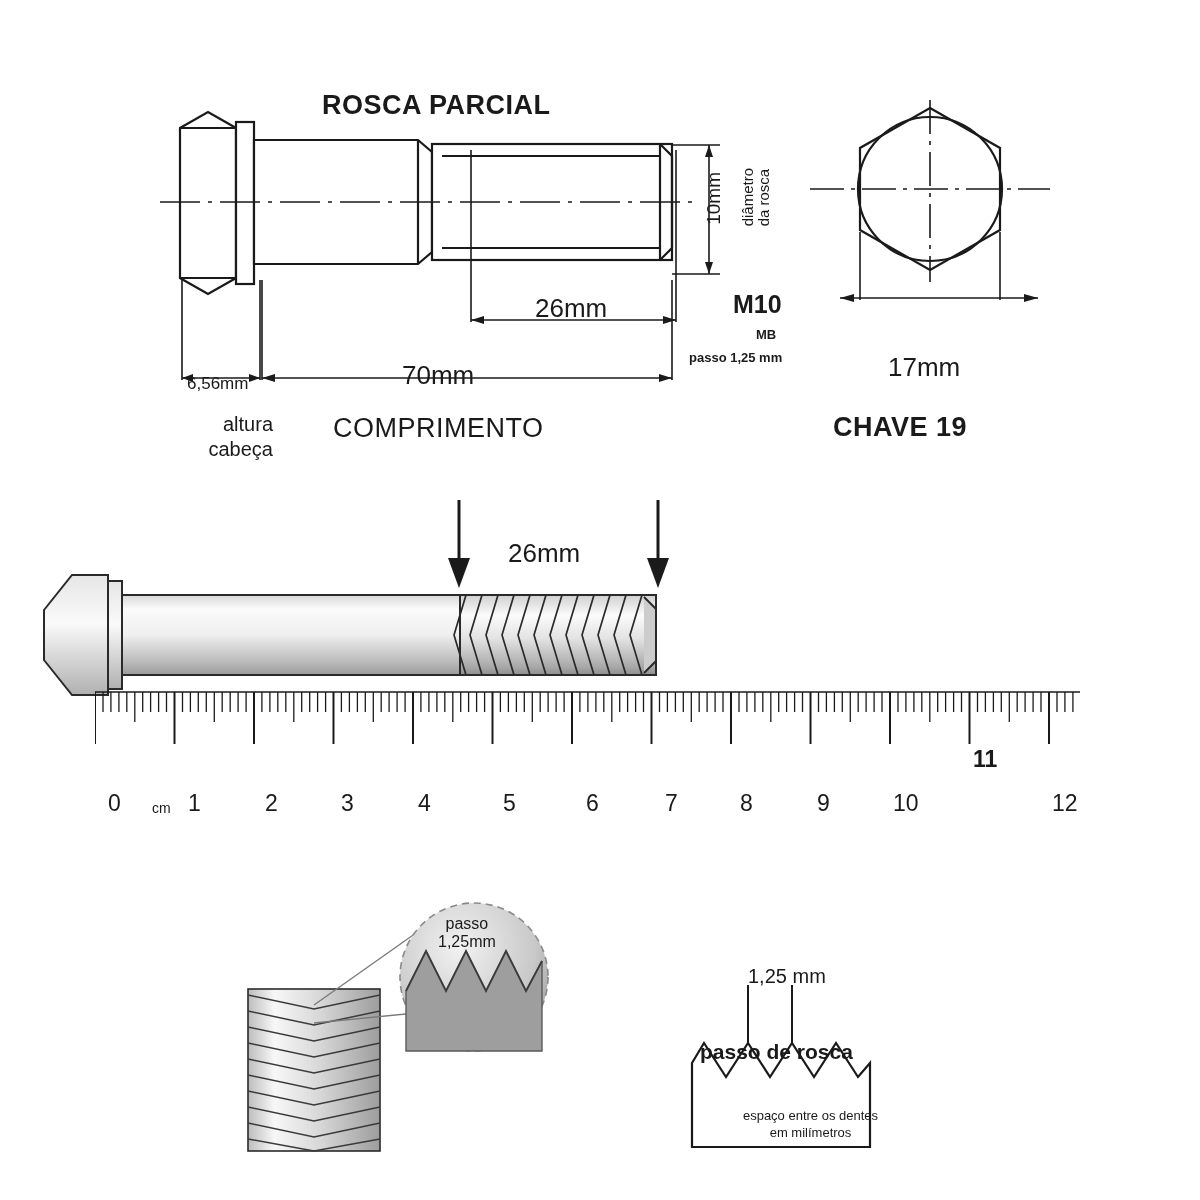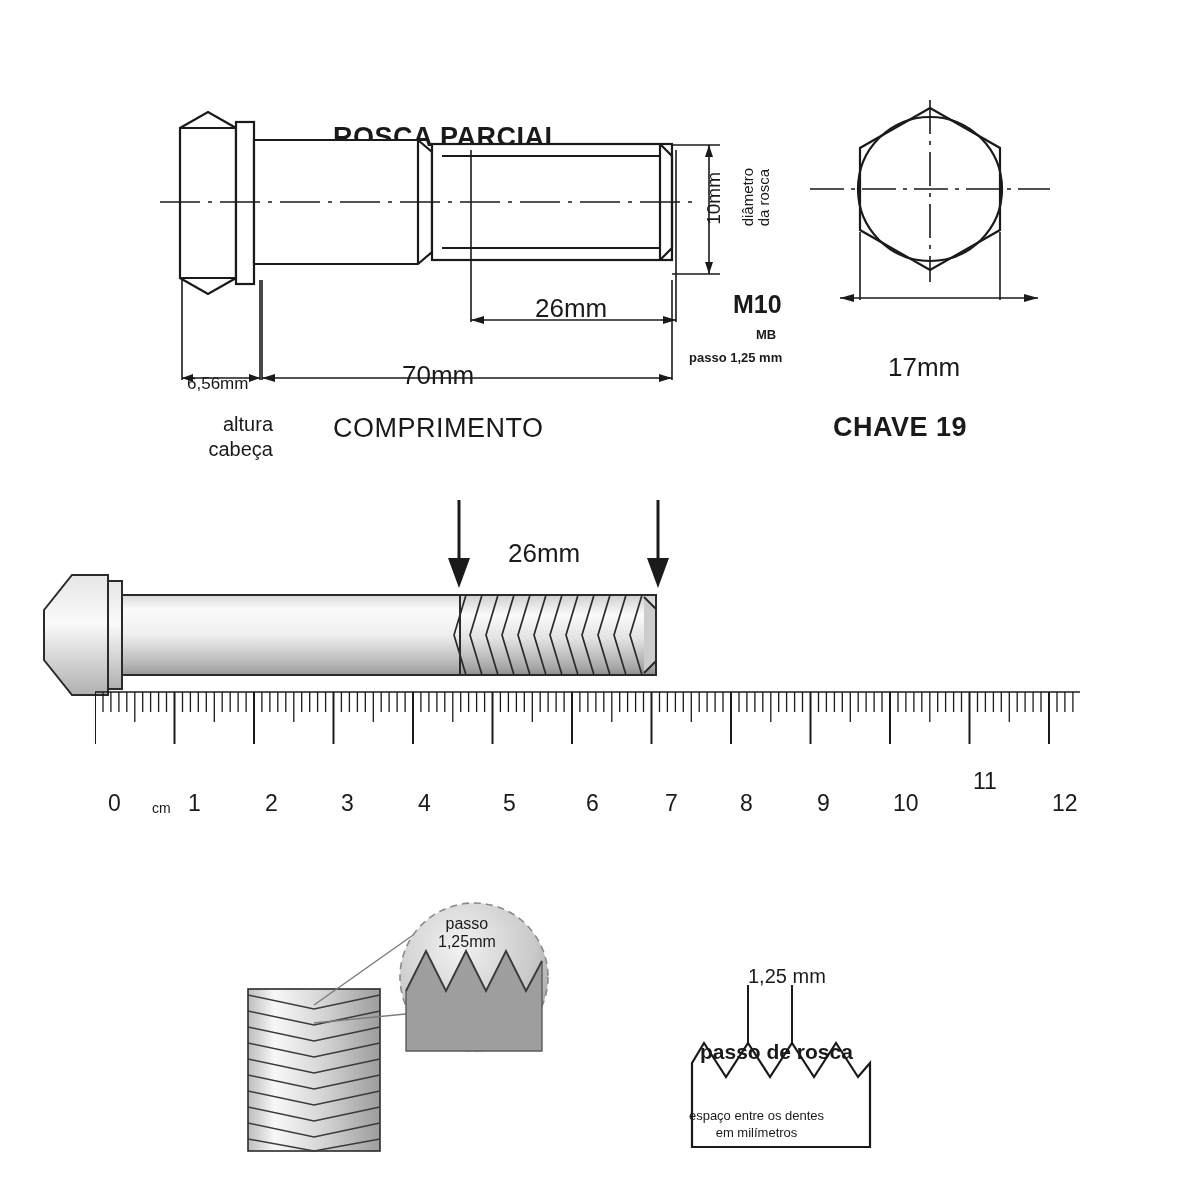--- a/index.html
+++ b/index.html
@@ -29,21 +29,21 @@
   .t-ruler      { font-size:23px; }
   .t-cm         { font-size:14px; }
   .t-passo      { font-size:16px; line-height:1.15; text-align:center; }
   .t-pr-title   { font-size:21px; font-weight:bold; }
   .t-pr-sub     { font-size:13px; text-align:center; line-height:1.3; }
   .t-125        { font-size:20px; }
 </style>
 </head>
 <body>
 
-<div class="lbl t-title" style="left:333px; top:90px;margin-top:32px;">ROSCA PARCIAL</div>
+<div class="lbl t-title" style="left:322px; top:90px;">ROSCA PARCIAL</div>
 
 <div class="abs" style="left:160px; top:100px;">
 <svg width="560" height="300" viewBox="0 0 560 300">
   <g fill="none" stroke="#1a1a1a" stroke-width="2.2" stroke-linejoin="miter">
 
     <polygon points="20,28 48,12 76,28 76,178 48,194 20,178" fill="#ffffff"></polygon>
 
     <line x1="20" y1="28" x2="76" y2="28"></line>
     <line x1="20" y1="178" x2="76" y2="178"></line>
 
@@ -357,21 +357,21 @@
 <div class="lbl t-ruler" style="left:188px; top:790px;">1</div>
 <div class="lbl t-ruler" style="left:265px; top:790px;">2</div>
 <div class="lbl t-ruler" style="left:341px; top:790px;">3</div>
 <div class="lbl t-ruler" style="left:418px; top:790px;">4</div>
 <div class="lbl t-ruler" style="left:503px; top:790px;">5</div>
 <div class="lbl t-ruler" style="left:586px; top:790px;">6</div>
 <div class="lbl t-ruler" style="left:665px; top:790px;">7</div>
 <div class="lbl t-ruler" style="left:740px; top:790px;">8</div>
 <div class="lbl t-ruler" style="left:817px; top:790px;">9</div>
 <div class="lbl t-ruler" style="left:893px; top:790px;">10</div>
-<div class="lbl t-ruler" style="left:973px; top:768px;">11</div>
+<div class="lbl t-ruler" style="left:973px; top:746px;font-weight:bold;">11</div>
 <div class="lbl t-ruler" style="left:1052px; top:790px;">12</div>
 
 <div class="abs" style="left:230px; top:895px;">
 <svg width="340" height="270" viewBox="0 0 340 270">
   <defs>
     <linearGradient id="gT2" x1="0" y1="0" x2="1" y2="0">
       <stop offset="0%" stop-color="#bdbdbd"></stop>
       <stop offset="20%" stop-color="#f7f7f7"></stop>
       <stop offset="55%" stop-color="#d7d7d7"></stop>
       <stop offset="100%" stop-color="#9d9d9d"></stop>
@@ -421,16 +421,16 @@
 
     <line x1="68" y1="0" x2="68" y2="58"></line>
     <line x1="112" y1="0" x2="112" y2="58"></line>
   </g>
 
   <path d="M12,162 L12,78 L24,58 L46,92 L68,58 L90,92 L112,58 L134,92 L156,58 L178,92 L190,78 L190,162 Z" fill="#ffffff" stroke="#1a1a1a" stroke-width="2.2"></path>
 </svg>
 </div>
 <div class="lbl t-125" style="left:748px; top:965px;">1,25 mm</div>
 <div class="lbl t-pr-title" style="left:700px; top:1040px;text-align:center;">passo de rosca</div>
-<div class="lbl t-pr-sub" style="left:654px; top:1108px; width:205px;">
+<div class="lbl t-pr-sub" style="left:708px; top:1108px; width:205px;">
   <span>espaço entre os dentes</span><br>
   <span>em milímetros</span>
 </div>
 
 </body></html>

